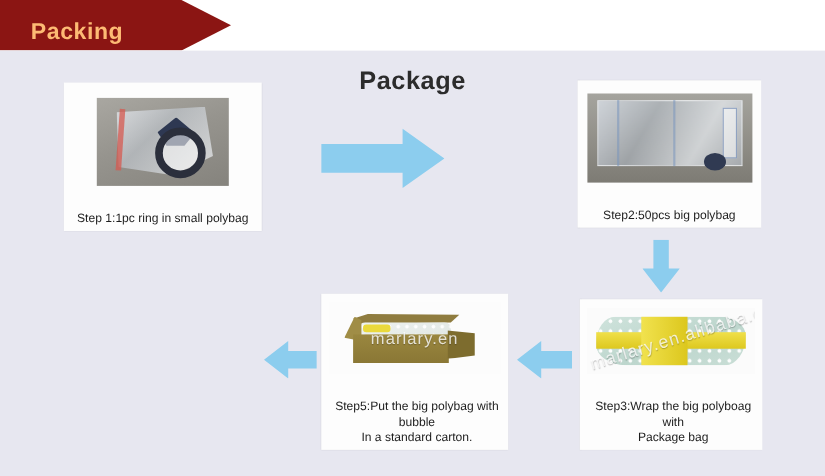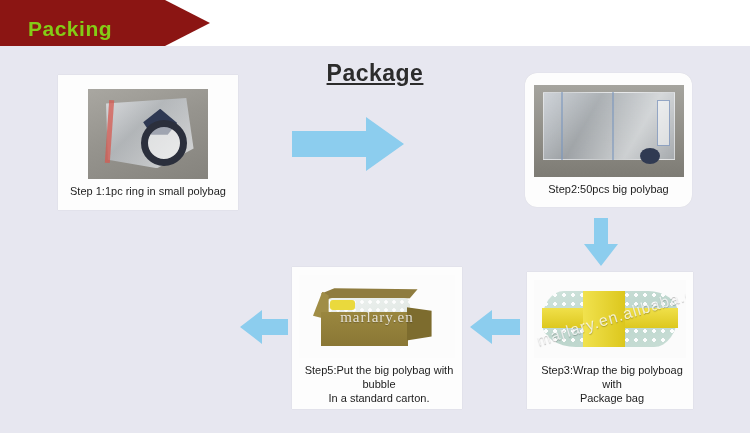--- a/index.html
+++ b/index.html
@@ -23,38 +23,37 @@
   }
   .banner {
     position: absolute; left: 0; top: 0;
     width: 210px; height: 46px;
     background: #8b1513;
     -webkit-clip-path: polygon(0 0, 165px 0, 210px 23px, 165px 46px, 0 46px);
     clip-path: polygon(0 0, 165px 0, 210px 23px, 165px 46px, 0 46px);
     display: flex; align-items: center;
   }
   .banner-title {
-    color: #84cc16;
+    color: #fdba74;
     font-size: 21px;
     font-weight: bold;
     letter-spacing: 0.5px;
     padding-left: 28px;
     margin-top: 12px;
   }
 
   
   .page-title {
     position: absolute;
     left: 0; right: 0; top: 60px;
     text-align: center;
     font-size: 23px;
     font-weight: bold;
     color: #2c2c2c;
     letter-spacing: 0.5px;
-    text-decoration: underline;
   }
 
   
   .card {
     position: absolute;
     background: #fdfdfd;
     box-shadow: 0 0 1px rgba(0,0,0,0.12);
     display: flex;
     flex-direction: column;
     align-items: center;
@@ -63,21 +62,21 @@
   .photo {
     position: relative;
     overflow: hidden;
     background: #b9b7b0;
   }
   .caption {
     font-size: 11px;
     color: #1d1d1d;
     text-align: center;
     line-height: 14px;
-    padding-top: 5px;
+    padding-top: 23px;
     width: 100%;
     white-space: pre-line;
   }
   .caption.left { text-align: center; padding-left: 4px; }
 
   
   .wm {
     position: absolute;
     left: 0; right: 0; top: 50%;
     transform: translateY(-50%);
@@ -240,21 +239,21 @@
     </div>
     <div class="caption">Step 1:1pc ring in small polybag</div>
   </div>
 
   <div class="arrow" style="left:292px; top:115px;">
     <svg width="112" height="58" viewBox="0 0 112 58" aria-hidden="true">
       <polygon points="0,16 74,16 74,2 112,29 74,56 74,42 0,42" fill="#8ccdee"></polygon>
     </svg>
   </div>
 
-  <div class="card" style="left:525px; top:73px; width:167px; height:134px;border-radius:12px;">
+  <div class="card" style="left:525px; top:73px; width:167px; height:134px;">
     <div class="photo ph2" style="width:150px; height:92px; margin-top:6px;">
       <div class="bag2"></div>
       <div class="seam" style="left:18%;"></div>
       <div class="seam" style="left:52%;"></div>
       <div class="label2"></div>
       <div class="blob"></div>
     </div>
     <div class="caption">Step2:50pcs big polybag</div>
   </div>
 
@@ -275,21 +274,21 @@
 Package bag</div>
   </div>
 
   <div class="arrow" style="left:470px; top:310px;">
     <svg width="50" height="34" viewBox="0 0 50 34" aria-hidden="true">
       <polygon points="0,17 22,0 22,9 50,9 50,25 22,25 22,34" fill="#8ccdee"></polygon>
     </svg>
   </div>
 
   <div class="card" style="left:292px; top:267px; width:170px; height:142px;">
-    <div class="photo ph5" style="width:156px; height:98px; margin-top:2px;font-family:Liberation Serif, serif;">
+    <div class="photo ph5" style="width:156px; height:98px; margin-top:2px;">
       <div class="box-back"></div>
       <div class="box-fill"></div>
       <div class="box-fill-y"></div>
       <div class="flap-l"></div>
       <div class="box-front"></div>
       <div class="box-side"></div>
       <div class="wm">marlary.en</div>
     </div>
     <div class="caption left">Step5:Put the big polybag with bubble
 In a standard carton.</div>

